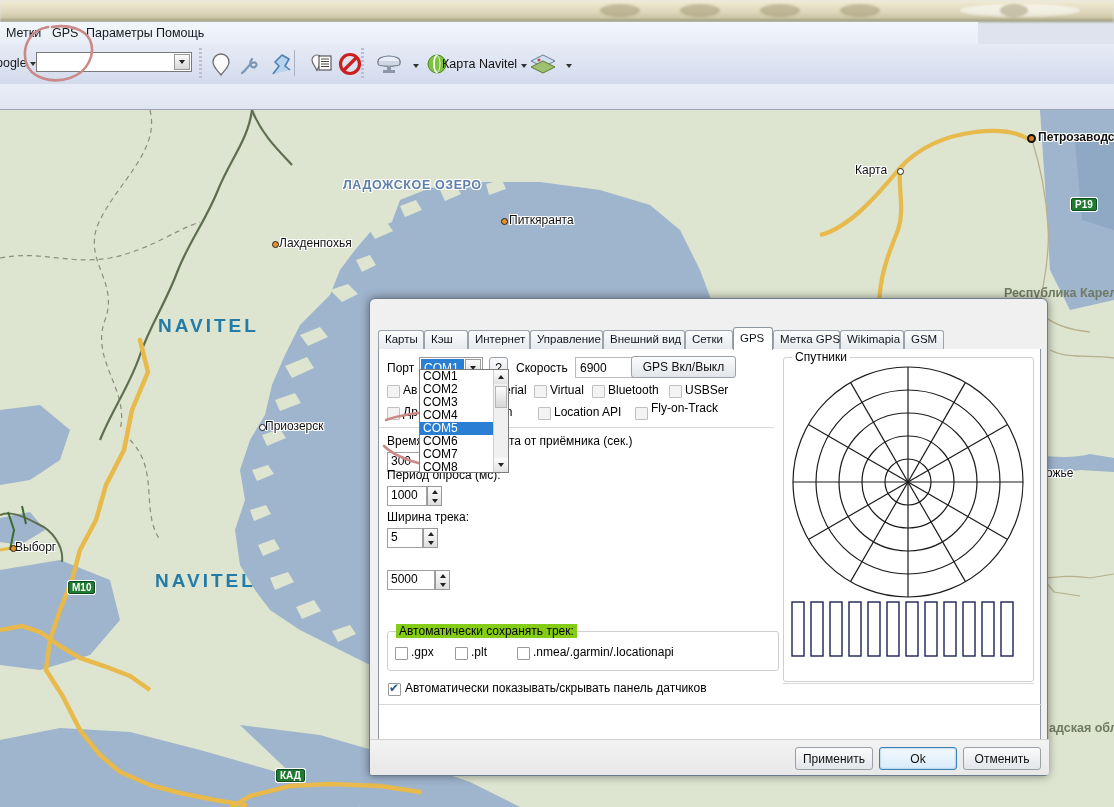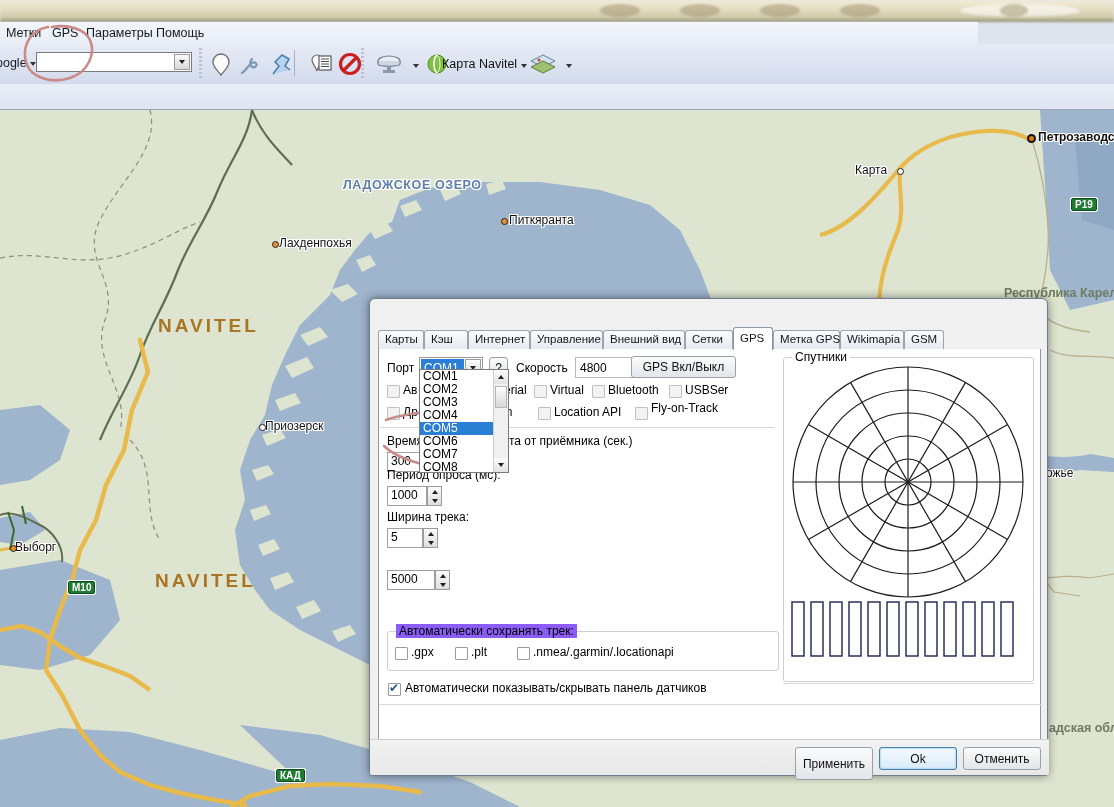--- a/index.html
+++ b/index.html
@@ -89,21 +89,21 @@
     border:1.6px solid #222; background:#e8912a;
   }
   .city-dot.hollow { background:#fff; }
   .city-dot.big { width:9px;height:9px; border:2px solid #111; background:#d97b18;}
   .road-shield {
     position:absolute; background:#1f7a32; color:#fff; font-size:10px;
     border:1px solid #0d4d1d; padding:0 3px; border-radius:2px; font-weight:bold;
     box-shadow:0 0 0 1px #fff;
   }
   .wm {
-    position:absolute; color:#a16207; font-size:19px; letter-spacing:3px;
+    position:absolute; color:#0369a1; font-size:19px; letter-spacing:3px;
     font-weight:bold; opacity:.85; white-space:nowrap;
   }
 
   
   .scribble { position:absolute; pointer-events:none; }
 
   
   #dialog {
     position:absolute; left:369px; top:298px; width:679px; height:478px;
     background:#f0f0f0;
@@ -203,21 +203,21 @@
   .spin .up, .spin .dn { position:absolute; left:0; width:13px; height:9px;
     display:flex;align-items:center;justify-content:center;}
   .spin .up { top:0; } .spin .dn { top:9px; }
   .arrow-up { width:0;height:0;border-left:3px solid transparent;border-right:3px solid transparent;border-bottom:4px solid #222;}
   .arrow-dn { width:0;height:0;border-left:3px solid transparent;border-right:3px solid transparent;border-top:4px solid #222;}
 
   .groupbox {
     position:absolute; border:1px solid #cfcfcf; border-radius:3px;
   }
   .groupbox > .gb-title {
-    position:absolute; top:-8px; left:8px; background:#8b5cf6; padding:0 3px;
+    position:absolute; top:-8px; left:8px; background:#84cc16; padding:0 3px;
     font-size:12px; color:#000;
   }
   .hr { position:absolute; height:1px; background:#d8d8d8; }
 
   
   #dropdown {
     position:absolute; left:40px; top:20px; width:90px; height:104px;
     background:#fff; border:1px solid #7a7a7a; z-index:40;
   }
   #dropdown .opt {
@@ -505,21 +505,21 @@
     <div class="fld-label" style="left:8px;top:12px">Порт</div>
     <div class="combo" style="left:40px;top:8px;width:64px;">
       <div class="sel">COM1</div>
       <div class="arrow">
           <span class="arrow-dn"></span>
         </div>
     </div>
     <div class="btn" style="left:110px;top:8px;width:19px;height:21px">?</div>
     <div class="fld-label" style="left:137px;top:12px">Скорость</div>
     <div class="combo flat" style="left:196px;top:8px;width:76px;border-color:#b9b9b9">
-      <div class="plain">4800</div>
+      <div class="plain">6900</div>
       <div class="arrow">
           <span class="arrow-dn"></span>
         </div>
     </div>
     <div class="btn" style="left:252px;top:7px;width:105px;height:22px;left:252px">GPS Вкл/Выкл</div>
 
     <div class="cbx disabled" style="left:8px;top:36px"></div>
     <div class="fld-label" style="left:24px;top:34px">Ав</div>
 
     <div class="cbx disabled" style="left:101px;top:36px"></div>
@@ -654,21 +654,21 @@
           </div>
         <div class="thumb"></div>
         <div class="sbtn" style="bottom:0">
             <span class="arrow-dn"></span>
           </div>
       </div>
     </div>
   </div>
 
   <div id="footer">
-    <div class="btn" style="left:425px;top:7px;width:78px;height:33px">Применить</div>
+    <div class="btn" style="left:425px;top:7px;width:78px;height:23px">Применить</div>
     <div class="btn default" style="left:509px;top:7px;width:78px;height:23px">Ok</div>
     <div class="btn" style="left:593px;top:7px;width:78px;height:23px">Отменить</div>
   </div>
 </div>
 
 <svg class="scribble" style="left:378px;top:398px" width="140" height="80" viewBox="0 0 140 80">
   <path d="M8 22 C30 14 62 12 92 16 C118 20 130 34 126 50 C122 66 96 72 70 70
            C44 68 18 60 6 48" fill="none" stroke="#c98a88" stroke-width="2.6" stroke-linecap="round"></path>
 </svg>
 

